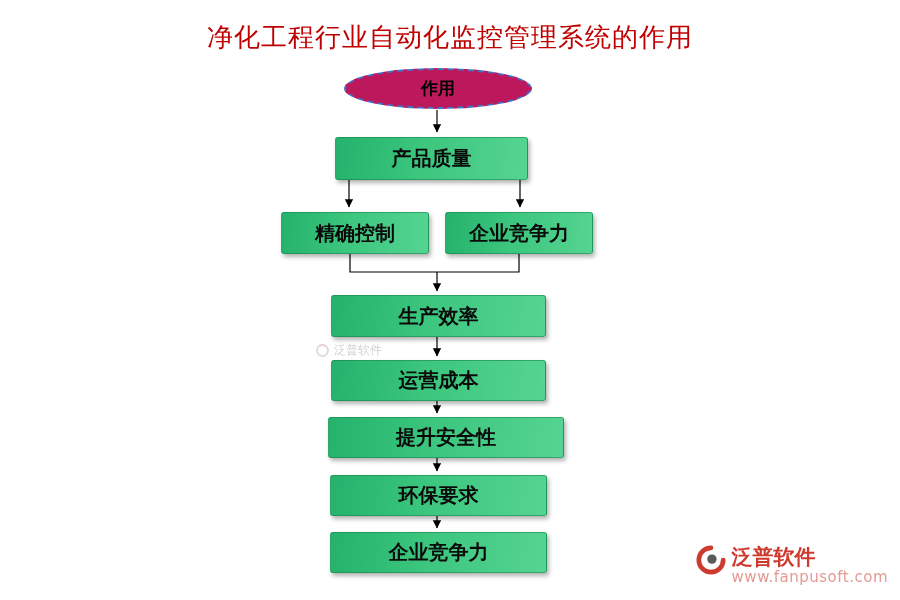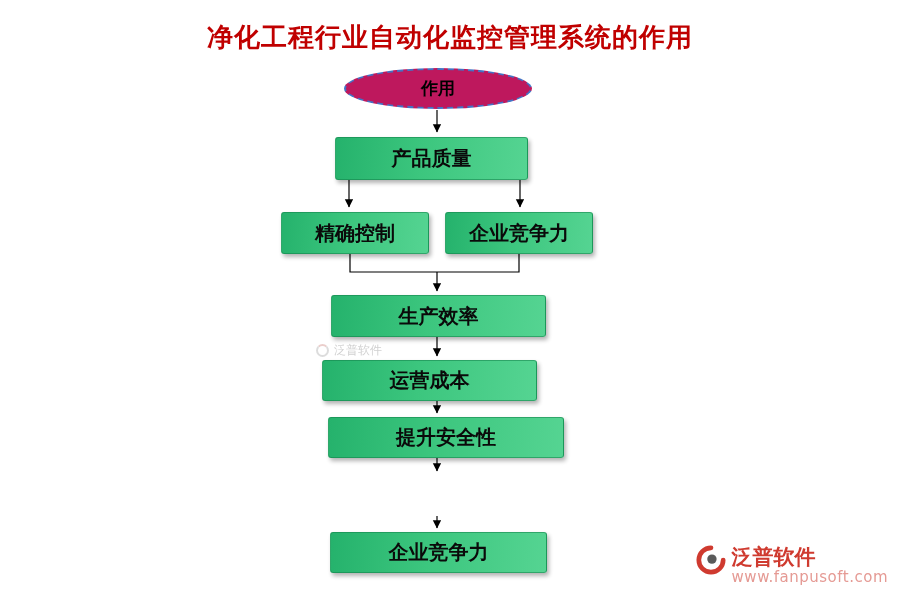--- a/index.html
+++ b/index.html
@@ -12,21 +12,21 @@
     font-family: "DejaVu Sans", sans-serif;
   }
   .title {
     position: absolute;
     top: 20px;
     left: 0;
     width: 100%;
     margin: 0;
     text-align: center;
     font-size: 26px;
-    font-weight: bold;
+    font-weight: normal;
     color: #c00000;
     font-family: "DejaVu Serif", serif;
     letter-spacing: 1px;
   }
   .connectors {
     position: absolute;
     left: 0; top: 0;
     width: 900px; height: 600px;
     pointer-events: none;
   }
@@ -132,25 +132,28 @@
   <div class="node" style="left:281px; top:212px; width:148px; height:42px;">
     <span class="node-label">精确控制</span>
   </div>
   <div class="node" style="left:445px; top:212px; width:148px; height:42px;">
     <span class="node-label">企业竞争力</span>
   </div>
 
   <div class="node" style="left:331px; top:295px; width:215px; height:42px;">
     <span class="node-label">生产效率</span>
   </div>
-  <div class="node" style="left:322px; top:360px; width:215px; height:41px;">
+  <div class="node" style="left:331px; top:360px; width:215px; height:41px;">
     <span class="node-label">运营成本</span>
   </div>
   <div class="node" style="left:328px; top:417px; width:236px; height:41px;">
     <span class="node-label">提升安全性</span>
+  </div>
+  <div class="node" style="left:330px; top:475px; width:217px; height:41px;">
+    <span class="node-label">环保要求</span>
   </div>
   <div class="node" style="left:330px; top:532px; width:217px; height:41px;">
     <span class="node-label">企业竞争力</span>
   </div>
 
   <div class="watermark">
     <span class="wm-dot"></span>
     <span>泛普软件</span>
   </div>
 

